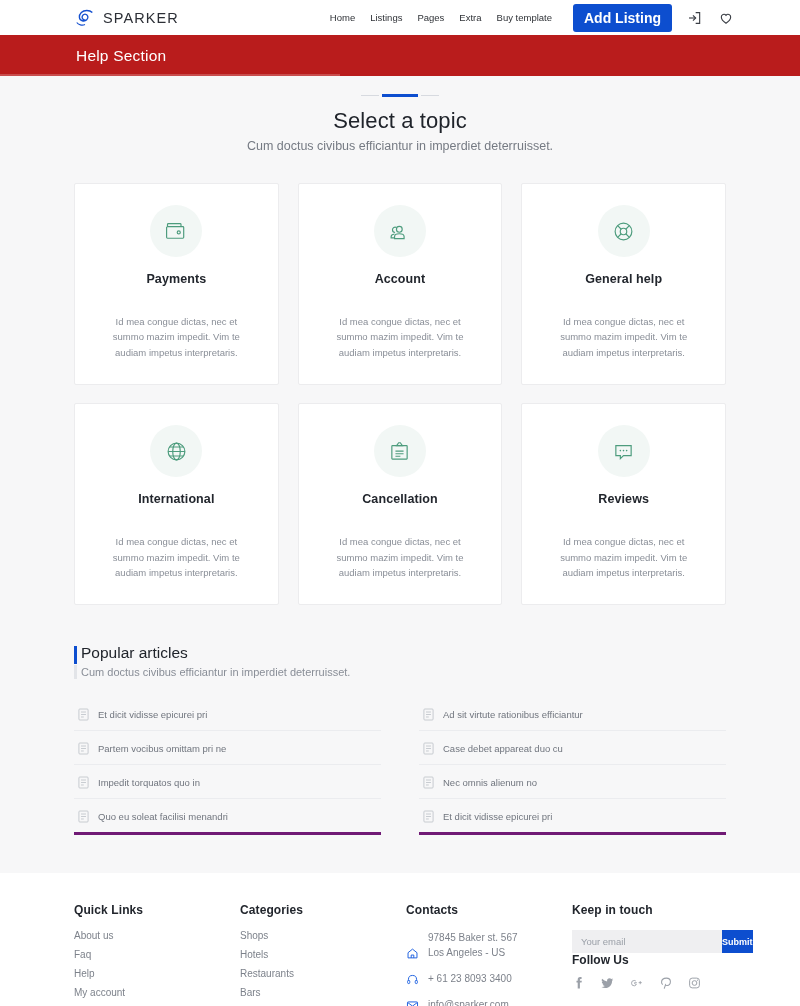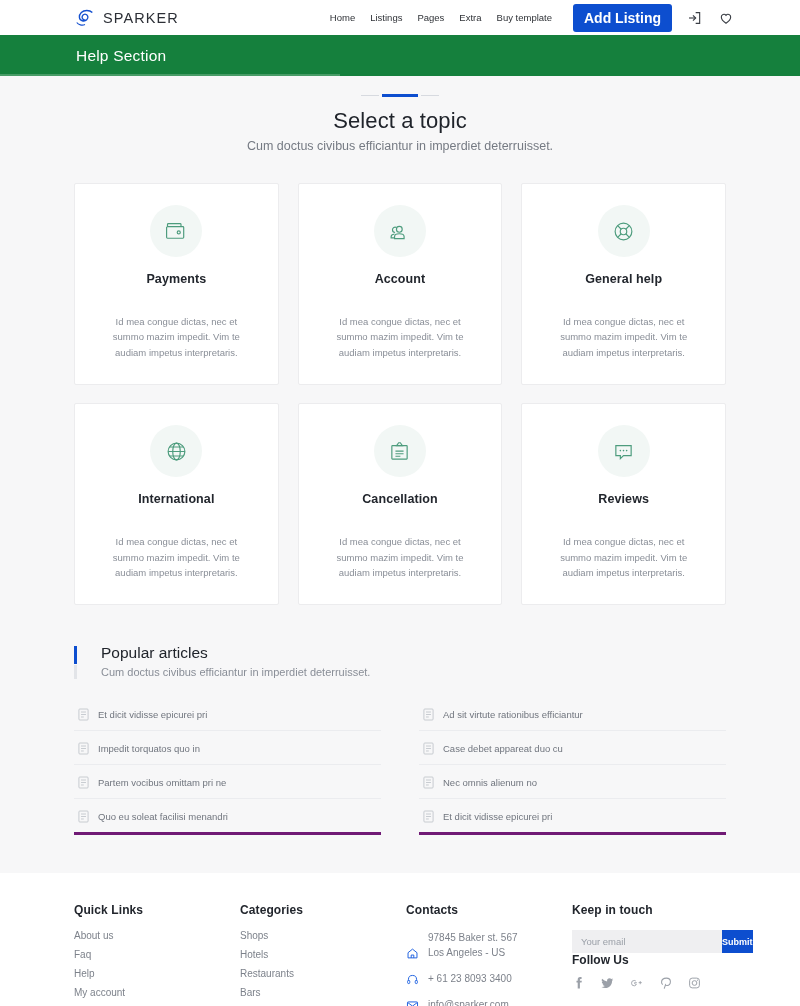--- a/index.html
+++ b/index.html
@@ -31,21 +31,21 @@
     background: #0d4ecf; color: #fff; border: none;
     font-size: 14px; font-weight: 700; border-radius: 3px;
     padding: 6px 11px; margin-left: 6px; cursor: pointer;
     font-family: "Liberation Sans", sans-serif;
   }
   .icon-btn { width: 16px; height: 16px; display: block; color: #3b3f46; }
   .icon-btn svg { display: block; }
 
   
   .banner {
-    height: 41px; background: #15803d;
+    height: 41px; background: #b91c1c;
     display: flex; align-items: center;
     padding-left: 76px;
     position: relative;
   }
   .banner-title {
     color: #ffffff; font-size: 15.5px; font-weight: 400; letter-spacing: .2px;
   }
   .banner-strip {
     position: absolute; left: 0; bottom: 0; width: 340px; height: 2px;
     background: rgba(255,255,255,.22);
@@ -89,21 +89,21 @@
     font-size: 12.5px; color: #22262d; font-weight: 700;
     margin-top: 15px; letter-spacing: .1px;
   }
   .card-text {
     font-size: 9.5px; color: #898e97; line-height: 1.62;
     margin-top: 28px; padding: 0 4px;
   }
 
   
   .articles { width: 652px; margin: 39px auto 0; }
-  .art-head { position: relative; padding-left: 27px; margin-top: 15px; }
+  .art-head { position: relative; padding-left: 7px; margin-top: 15px; }
   .art-head::before {
     content: ""; position: absolute; left: 0; top: 2px;
     width: 3px; height: 18px; background: #0d4ecf;
   }
   .art-head::after {
     content: ""; position: absolute; left: 0; top: 21px;
     width: 3px; height: 14px; background: #e2e4e8;
   }
   .art-title { font-size: 15.5px; color: #20242b; font-weight: 400; }
   .art-sub { font-size: 11px; color: #898e97; margin-top: 4px; }
@@ -307,30 +307,30 @@
           </span>
           <span class="art-item-label">Et dicit vidisse epicurei pri</span>
         </div>
         <div class="art-item">
           <span class="doc-icon">
             <svg viewBox="0 0 12 14" width="11" height="13" fill="none" stroke="#c3c7cd" stroke-width="1">
                 <rect x="1" y="1" width="10" height="12" rx="1"></rect>
                 <path d="M3.3 4.3h5.4M3.3 7h5.4M3.3 9.7h3"></path>
               </svg>
           </span>
+          <span class="art-item-label">Partem vocibus omittam pri ne</span>
+        </div>
+        <div class="art-item">
+          <span class="doc-icon">
+            <svg viewBox="0 0 12 14" width="11" height="13" fill="none" stroke="#c3c7cd" stroke-width="1">
+                <rect x="1" y="1" width="10" height="12" rx="1"></rect>
+                <path d="M3.3 4.3h5.4M3.3 7h5.4M3.3 9.7h3"></path>
+              </svg>
+          </span>
           <span class="art-item-label">Impedit torquatos quo in</span>
-        </div>
-        <div class="art-item">
-          <span class="doc-icon">
-            <svg viewBox="0 0 12 14" width="11" height="13" fill="none" stroke="#c3c7cd" stroke-width="1">
-                <rect x="1" y="1" width="10" height="12" rx="1"></rect>
-                <path d="M3.3 4.3h5.4M3.3 7h5.4M3.3 9.7h3"></path>
-              </svg>
-          </span>
-          <span class="art-item-label">Partem vocibus omittam pri ne</span>
         </div>
         <div class="art-item">
           <span class="doc-icon">
             <svg viewBox="0 0 12 14" width="11" height="13" fill="none" stroke="#c3c7cd" stroke-width="1">
                 <rect x="1" y="1" width="10" height="12" rx="1"></rect>
                 <path d="M3.3 4.3h5.4M3.3 7h5.4M3.3 9.7h3"></path>
               </svg>
           </span>
           <span class="art-item-label">Quo eu soleat facilisi menandri</span>
         </div>

